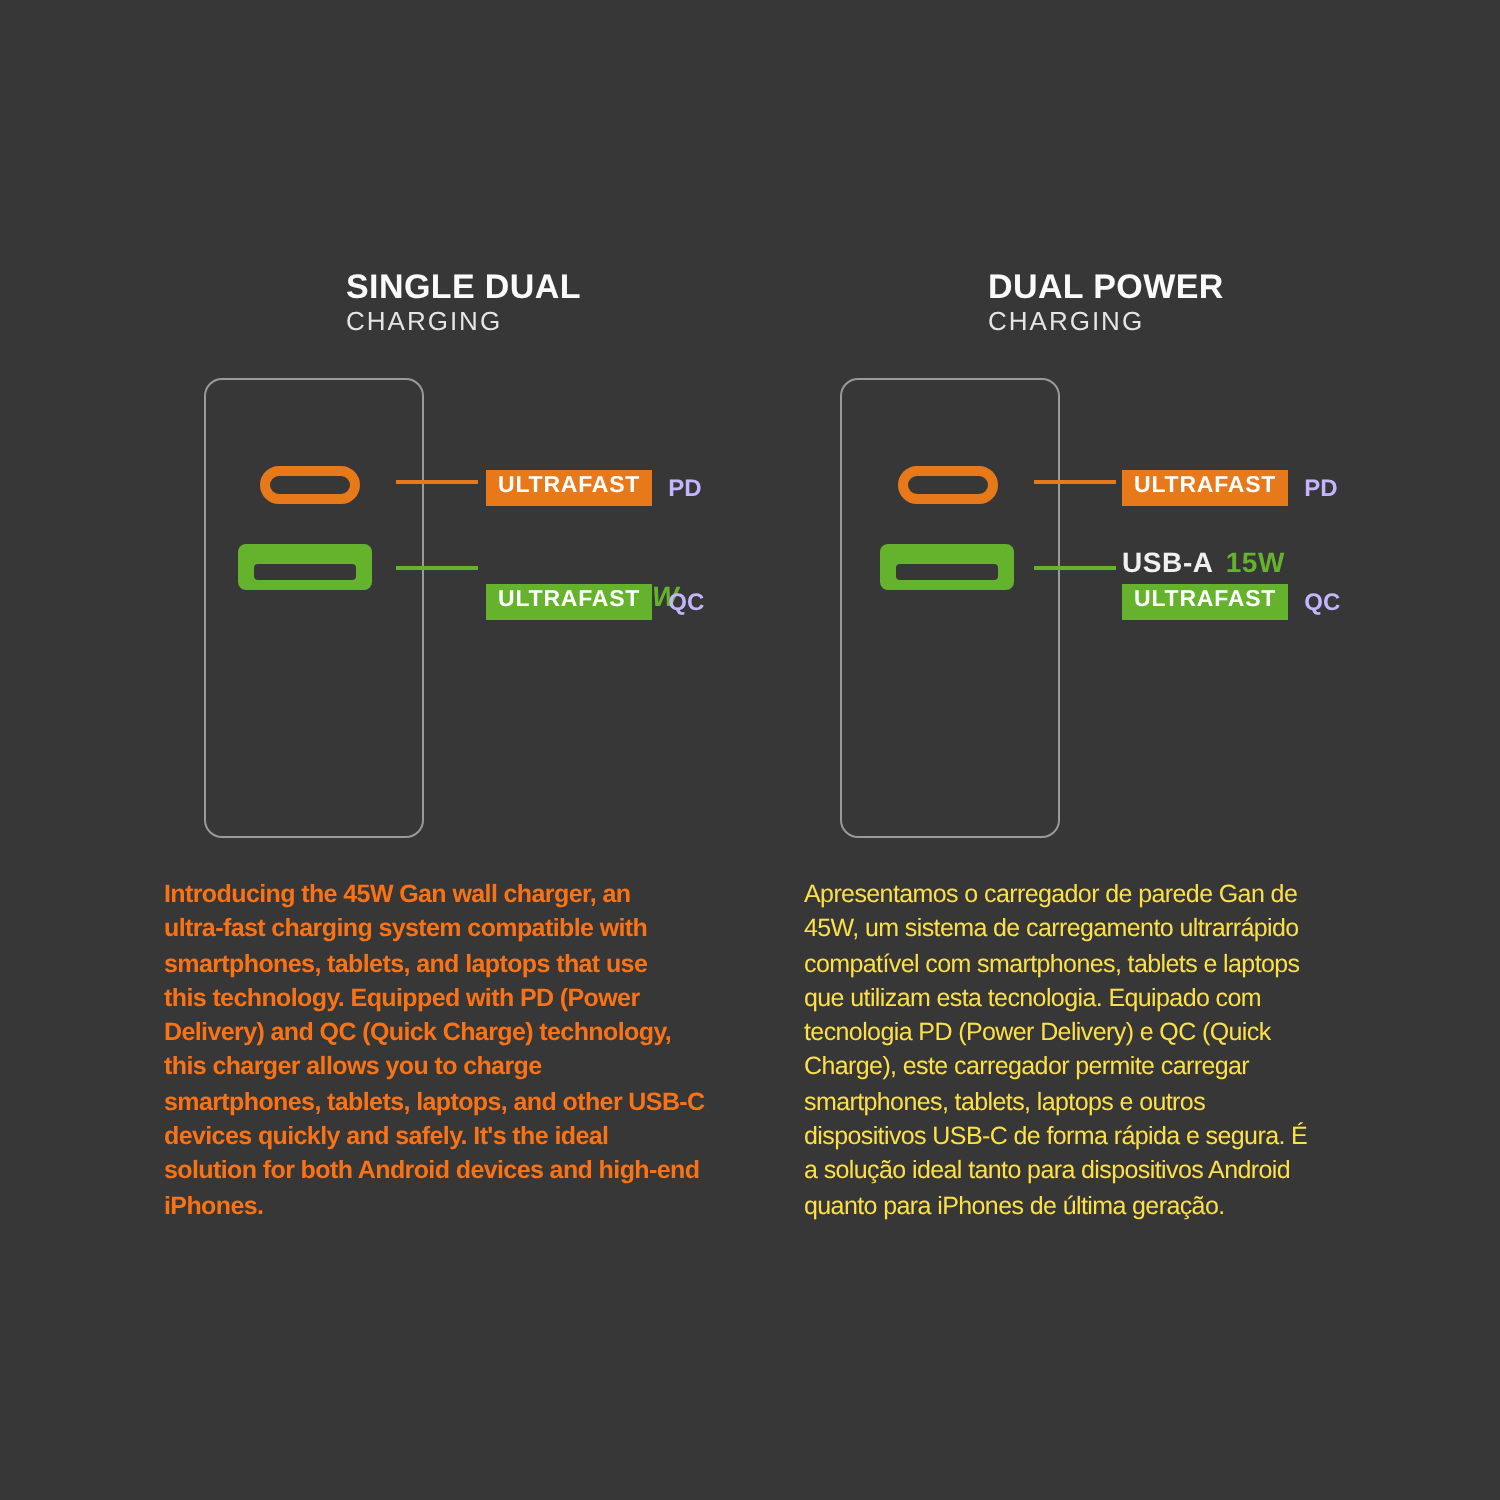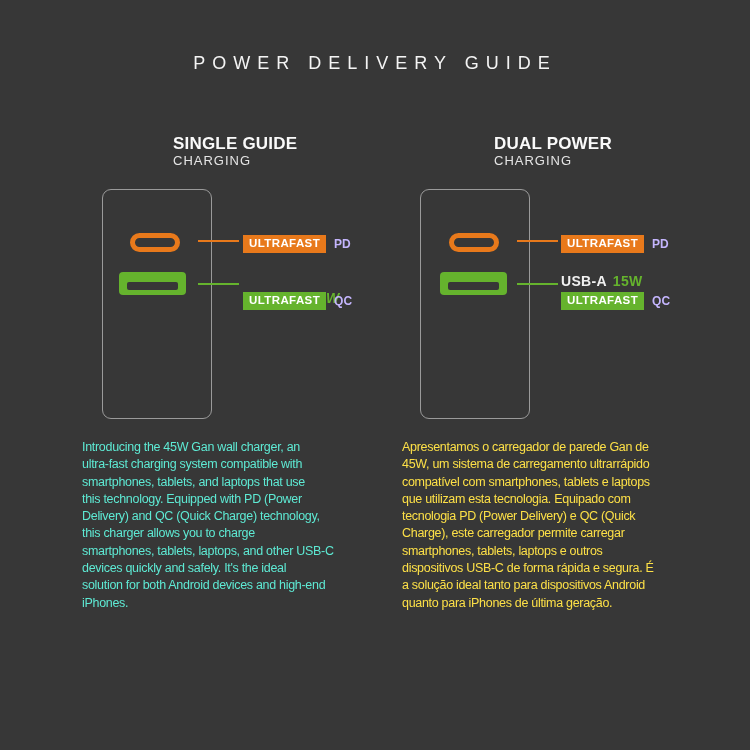--- a/index.html
+++ b/index.html
@@ -83,31 +83,30 @@
   }
   .badge.orange { background: #e8791b; }
   .badge.green  { background: #65b32d; }
   .tech { font-size: 12px; font-weight: bold; color: #c4b5fd; line-height: 14px; }
 
   .paragraph {
     position: absolute;
     font-size: 12.5px; line-height: 17.3px; letter-spacing: -0.3px;
     white-space: pre-line;
   }
-  .paragraph.en { color: #5eead4; font-weight: normal; }
+  .paragraph.en { color: #f97316; font-weight: bold; }
   .paragraph.pt { color: #fde047; font-weight: normal; }
 </style>
 </head>
 <body>
 
 <div class="canvas">
 
-  <div class="title">POWER DELIVERY GUIDE</div>
 
-  <div class="col-heading" style="left:173px; top:134px;">SINGLE GUIDE</div>
+  <div class="col-heading" style="left:173px; top:134px;">SINGLE DUAL</div>
   <div class="col-subheading" style="left:173px; top:153px;">CHARGING</div>
 
   <div class="charger-body" style="left:102px; top:189px;"></div>
 
   <div class="usbc-port" style="left:130px; top:233px;"></div>
   <div class="usba-port" style="left:119px; top:272px;">
     <span class="usba-slot"></span>
   </div>
 
   <div class="connector orange" style="left:198px; top:240px;"></div>

